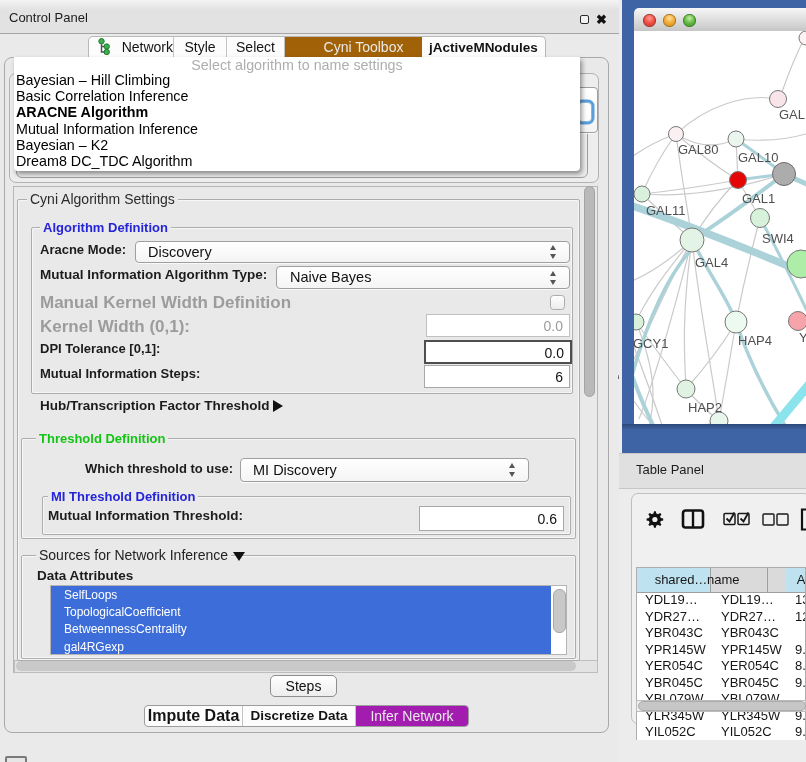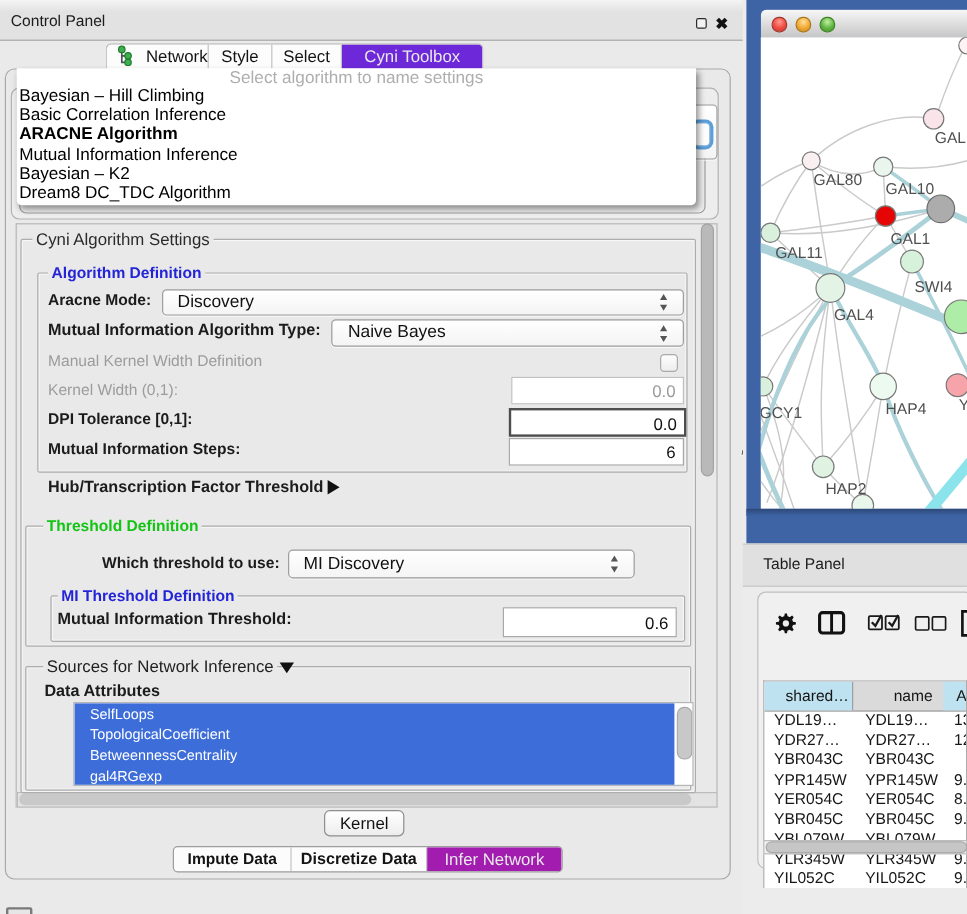--- a/index.html
+++ b/index.html
@@ -1,20 +1,20 @@
 <!DOCTYPE html>
 <html><head><meta charset="utf-8">
 <style>
 html,body{margin:0;padding:0;}
 #root{position:relative;width:806px;height:762px;overflow:hidden;
   font-family:"Liberation Sans",sans-serif;background:#eaeaea;}
 .abs{position:absolute;}
 .lbl{font-size:13px;color:#1c1c1c;white-space:nowrap;}
 .blbl{font-size:13px;font-weight:bold;color:#1c1c1c;white-space:nowrap;}
-.glbl{font-size:13px;font-weight:normal;color:#9c9c9c;white-space:nowrap;}
+.glbl{font-size:17px;font-weight:bold;color:#9c9c9c;white-space:nowrap;}
 .combo{background:linear-gradient(#ffffff,#f4f4f4);border:1px solid #9f9f9f;
   border-radius:4px;box-shadow:0 1px 0 rgba(255,255,255,.7);text-align:center;}
 .combotx{font-size:14.5px;color:#111;position:absolute;top:3px;}
 .step{position:absolute;right:12px;top:50%;width:7px;height:14px;margin-top:-7px;}
 .step:before{content:"";position:absolute;left:0;top:0;border-left:3.5px solid transparent;
   border-right:3.5px solid transparent;border-bottom:5px solid #555;}
 .step:after{content:"";position:absolute;left:0;bottom:0;border-left:3.5px solid transparent;
   border-right:3.5px solid transparent;border-top:5px solid #555;}
 .field{background:#fff;border:1px solid #a8a8a8;font-size:14px;color:#111;
   text-align:right;}
@@ -34,21 +34,22 @@
 <div class="abs lbl" style="left:9px;top:10px;font-size:13px;">Control Panel</div>
 <div class="abs" style="left:580px;top:15px;width:7px;height:7px;border:1.5px solid #2a2a2a;border-radius:2px;background:#f2f2f2;"></div>
 <div class="abs" style="left:596px;top:12px;font-size:13px;font-weight:bold;color:#111;">✖</div>
 
 <div class="abs" style="left:4px;top:57px;width:605px;height:676px;background:#e9e9e9;border:1px solid #a9a9a9;border-radius:8px;box-sizing:border-box;"></div>
 
 <div class="abs" style="left:88px;top:36px;height:21px;background:#fcfcfc;border:1px solid #b9b9b9;border-bottom:1px solid #a9a9a9;border-radius:5px 5px 0 0;overflow:hidden;display:flex;">
   <div style="width:84px;text-align:right;padding-left:26px;box-sizing:content-box;line-height:21px;border-right:1px solid #c3c3c3;width:58px;" class="tabtx">Network</div>
   <div style="width:52px;text-align:center;line-height:21px;border-right:1px solid #c3c3c3;" class="tabtx">Style</div>
   <div style="width:57px;text-align:center;line-height:21px;border-right:1px solid #c3c3c3;" class="tabtx">Select</div>
-  <div style="width:117px;text-align:center;line-height:21px;background:#6d28d9;color:#e9e9e9;" class="tabtx">Cyni Toolbox</div>
+  <div style="width:117px;text-align:center;line-height:21px;background:#a16207;color:#e9e9e9;padding-left:20px;" class="tabtx">Cyni Toolbox</div>
+  <div style="width:123px;text-align:center;line-height:21px;font-weight:bold;font-size:13.5px;" class="tabtx">jActiveMNodules</div>
 </div>
 <svg class="abs" style="left:97px;top:37px;" width="14" height="18" viewBox="0 0 14 18">
   <path d="M4.5 6 V15 H9.5 M4.5 9.5 H9.5" fill="none" stroke="#4f4f5e" stroke-width="1.4"></path>
   <circle cx="4.5" cy="4.2" r="2.7" fill="#3fae4e" stroke="#1d7c2c"></circle>
   <circle cx="9.7" cy="9.5" r="2.7" fill="#3fae4e" stroke="#1d7c2c"></circle>
   <circle cx="9.7" cy="15" r="2.7" fill="#3fae4e" stroke="#1d7c2c"></circle>
 </svg>
 
 <div class="abs" style="left:9px;top:73px;width:590px;height:110px;border:1px solid #b2b2b2;border-radius:7px;background:#ededed;box-sizing:border-box;"></div>
 <div class="abs" style="left:16px;top:100px;width:572px;height:78px;border:1px solid #9e9e9e;border-radius:6px;box-sizing:border-box;"></div>
@@ -107,29 +108,29 @@
 <div class="gtitle" style="left:48px;top:496px;color:#2424d8;">MI Threshold Definition</div>
 <div class="abs blbl" style="left:48px;top:508px;font-size:13.5px;">Mutual Information Threshold:</div>
 <div class="abs field" style="left:419px;top:506px;width:143px;height:23px;">
       <span class="fieldv" style="top:4px;">0.6</span>
     </div>
 
 <div class="group" style="left:21px;top:555px;width:553px;height:102px;"></div>
 <div class="gtitle" style="left:36px;top:555px;color:#222;font-weight:normal;font-size:14px;">Sources for Network Inference</div>
 <div class="abs" style="left:233px;top:552px;width:0;height:0;border-left:6.5px solid transparent;border-right:6.5px solid transparent;border-top:9px solid #111;"></div>
 <div class="abs blbl" style="left:37px;top:568px;font-size:13.5px;">Data Attributes</div>
-<div class="abs" style="left:61px;top:585px;width:517px;height:70px;background:#fff;border:1px solid #b5b5b5;box-sizing:border-box;overflow:hidden;">
+<div class="abs" style="left:50px;top:585px;width:517px;height:70px;background:#fff;border:1px solid #b5b5b5;box-sizing:border-box;overflow:hidden;">
   <div style="position:absolute;left:0;top:0;width:500px;height:70px;background:#3d6dd9;color:#fff;font-size:12px;line-height:17.2px;padding-left:13px;padding-top:1px;box-sizing:border-box;">SelfLoops<br>TopologicalCoefficient<br>BetweennessCentrality<br>gal4RGexp</div>
   <div style="position:absolute;left:502px;top:3px;width:11px;height:42px;background:#c8c8c8;border:1px solid #a9a9a9;border-radius:6px;"></div>
 </div>
 
-<div class="abs" style="left:270px;top:675px;width:67px;height:22px;background:linear-gradient(#fff,#ededed);border:1px solid #8e8e8e;border-radius:5px;box-sizing:border-box;text-align:center;line-height:20px;font-size:14px;color:#111;">Kernel</div>
+<div class="abs" style="left:270px;top:675px;width:67px;height:22px;background:linear-gradient(#fff,#ededed);border:1px solid #8e8e8e;border-radius:5px;box-sizing:border-box;text-align:center;line-height:20px;font-size:14px;color:#111;">Steps</div>
 
 <div class="abs" style="left:144px;top:705px;height:20px;background:#fcfcfc;border:1px solid #9d9d9d;border-radius:4px;overflow:hidden;display:flex;">
-  <div style="width:97px;text-align:center;line-height:20px;border-right:1px solid #c3c3c3;font-weight:bold;font-size:13px;" class="tabtx">Impute Data</div>
+  <div style="width:97px;text-align:center;line-height:20px;border-right:1px solid #c3c3c3;font-weight:bold;font-size:16px;" class="tabtx">Impute Data</div>
   <div style="width:112px;text-align:center;line-height:20px;border-right:1px solid #c3c3c3;font-weight:bold;font-size:13.5px;" class="tabtx">Discretize Data</div>
   <div style="width:112px;text-align:center;line-height:20px;background:#a21caf;color:#e9e9e9;" class="tabtx">Infer Network</div>
 </div>
 
 <svg class="abs" style="left:615px;top:371px;" width="10" height="12" viewBox="0 0 10 12">
       <path d="M2.5 9 L3.2 3.2 L7.5 7.2 L5.2 7.4 L6.2 9.8 L4.8 10.3 L4 8 Z" fill="#3a3a3a" stroke="#fff" stroke-width="0.8"></path>
     </svg>
 
 <div class="abs" style="left:5px;top:756px;width:18px;height:12px;border:2px solid #7a7a7a;border-radius:2px;background:#e6e6e6;"></div>
 
@@ -245,21 +246,21 @@
   <path d="M95.5 10.5 L98.5 13.5 L103.5 4.5" stroke-width="1.9"></path>
   <rect x="118" y="6" width="11" height="11" rx="1" stroke-width="1.4"></rect>
   <rect x="132" y="6" width="11" height="11" rx="1" stroke-width="1.4"></rect>
  </g>
  <path d="M157 1.5 h8 l6 6 v14 h-14 z" fill="none" stroke="#111" stroke-width="2.2"></path>
 </svg>
 
 <div class="abs" style="left:636px;top:539px;width:170px;height:173px;background:#fff;border:1px solid #adadad;border-bottom:none;box-sizing:border-box;overflow:hidden;font-size:13px;color:#161616;margin-top:28px;">
   <div style="position:absolute;left:0;top:0;height:24px;width:300px;background:#dadada;border-bottom:1px solid #9f9f9f;"></div>
   <div style="position:absolute;left:0;top:0;width:73px;height:24px;background:#bee2f0;border-right:1px solid #9f9f9f;text-align:center;text-indent:15px;line-height:24px;">shared…</div>
-  <div style="position:absolute;left:80px;top:0;width:74px;height:24px;border-right:1px solid #9f9f9f;text-align:center;text-indent:14px;line-height:24px;">name</div>
+  <div style="position:absolute;left:56px;top:0;width:74px;height:24px;border-right:1px solid #9f9f9f;text-align:left;text-indent:14px;line-height:24px;">name</div>
   <div style="position:absolute;left:149px;top:0;width:60px;height:24px;background:#bee2f0;line-height:24px;">&nbsp;&nbsp;&nbsp;A</div>
   <div style="position:absolute;left:8px;top:24px;line-height:16.5px;">YDL19…<br>YDR27…<br>YBR043C<br>YPR145W<br>YER054C<br>YBR045C<br>YBL079W<br>YLR345W<br>YIL052C</div>
   <div style="position:absolute;left:84px;top:24px;line-height:16.5px;">YDL19…<br>YDR27…<br>YBR043C<br>YPR145W<br>YER054C<br>YBR045C<br>YBL079W<br>YLR345W<br>YIL052C</div>
   <div style="position:absolute;left:158px;top:24px;line-height:16.5px;">13<br>12<br><br>9.<br>8.<br>9.<br><br>9.<br>9.</div>
 </div>
 
 <div class="abs" style="left:636px;top:700px;width:170px;height:12px;background:#efefef;border:1px solid #bdbdbd;box-sizing:border-box;"></div>
 <div class="abs" style="left:638px;top:701px;width:168px;height:10px;background:#c6c6c6;border:1px solid #ababab;border-radius:5px;box-sizing:border-box;"></div>
 
 </div>

